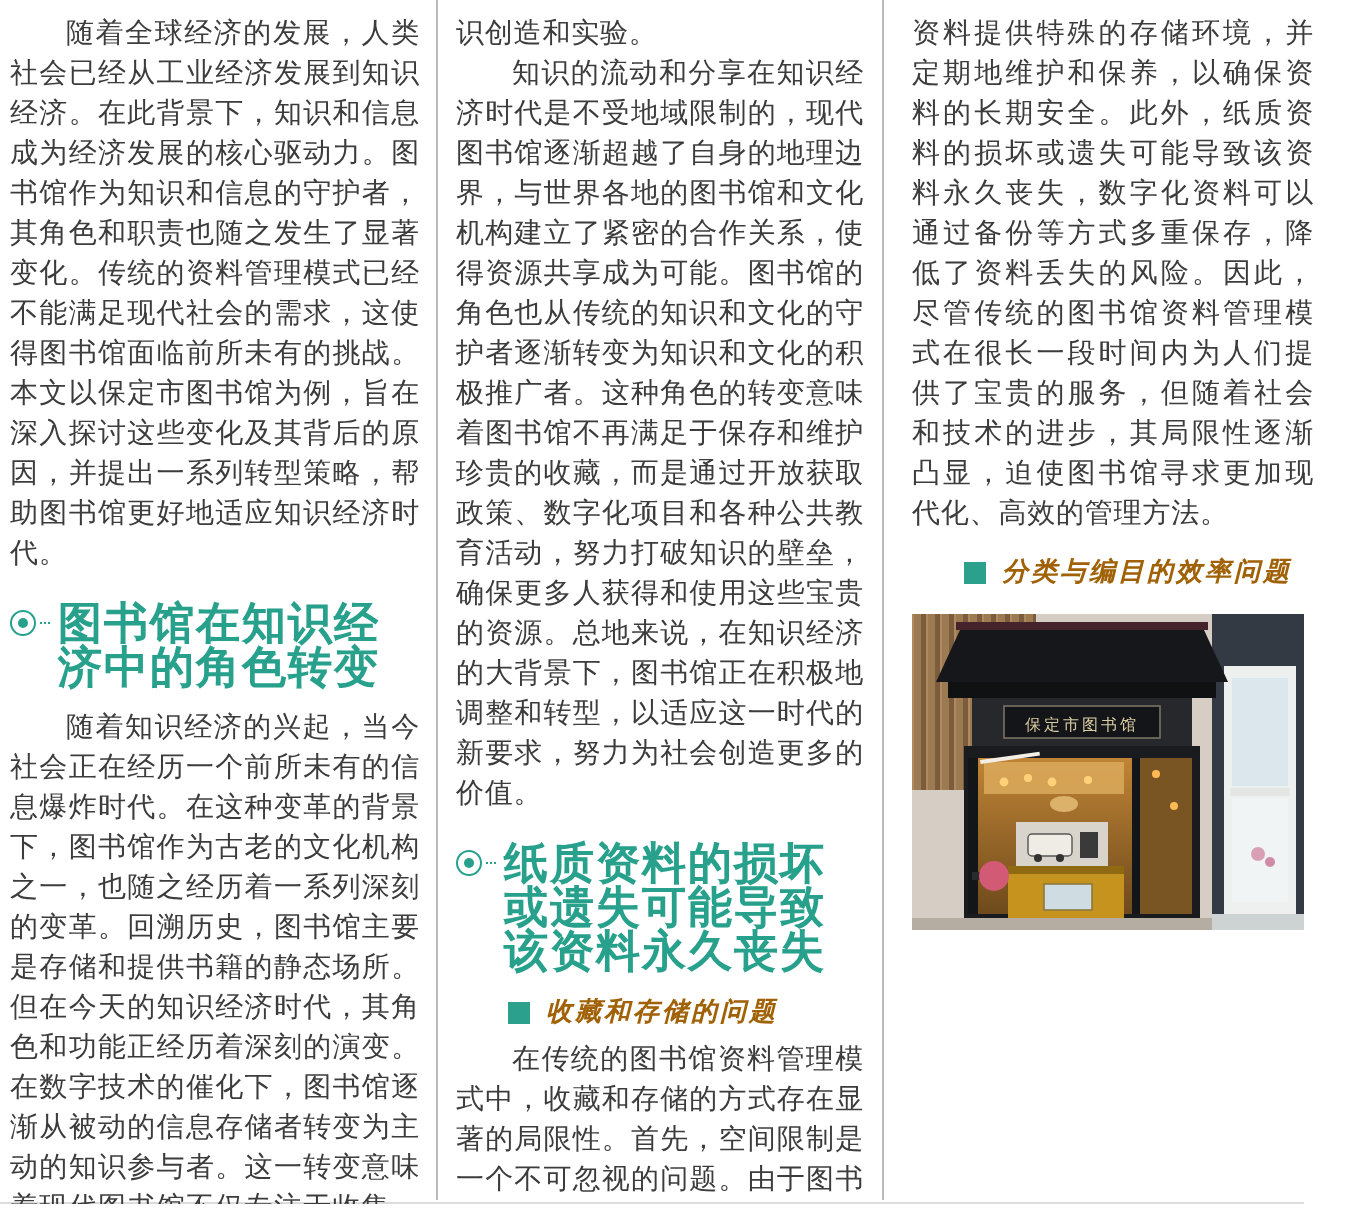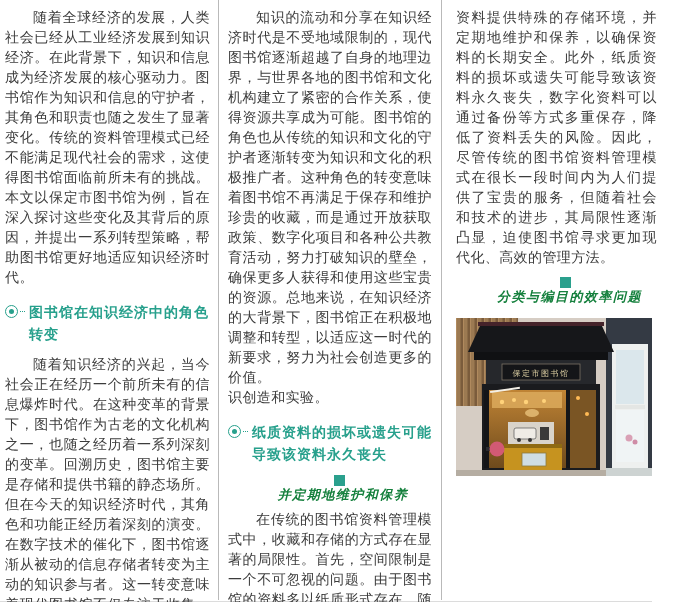--- a/index.html
+++ b/index.html
@@ -19,36 +19,36 @@
   .col3{left:456px;width:201px;}
   .divider{position:absolute;top:0;width:1px;height:600px;background:#b9b9b9;}
   .divider.d1{left:218px;}
   .divider.d2{left:441px;}
   .page-edge{position:absolute;left:0;top:601px;width:652px;height:1px;background:#dcdcdc;}
   p.body-p{margin:0;text-indent:2em;}
   p.body-p.cont{text-indent:0;}
   .section-heading{
     display:flex;align-items:flex-start;
     margin:13px 0 10px 0;
-    color:#27a08c;font-weight:bold;font-size:14px;line-height:22px;
+    color:#27a08c;font-weight:bold;font-size:22px;line-height:22px;
     letter-spacing:1px;text-align:left;
     font-family:"Liberation Sans","DejaVu Sans",sans-serif;
   }
   .h-icon{
     width:11px;height:11px;border:1.6px solid #27a08c;border-radius:50%;
     display:inline-flex;align-items:center;justify-content:center;
     flex:0 0 auto;margin-top:4px;
   }
   .h-icon::after{content:"";width:5px;height:5px;background:#27a08c;border-radius:50%;}
   .h-dots{width:5px;border-top:1.6px dotted #27a08c;margin:10px 4px 0 2px;flex:0 0 auto;}
   .sub-heading{
     display:flex;align-items:center;
     margin:9px 0 6px 0;padding-left:26px;
-    color:#15803d;font-size:13px;line-height:18px;font-style:italic;
-    letter-spacing:1.5px;font-weight:bold;text-align:left;flex-direction:column;
+    color:#a16207;font-size:13px;line-height:18px;font-style:italic;
+    letter-spacing:1.5px;font-weight:bold;text-align:left;
   }
   .s-square{width:11px;height:11px;background:#2aa08d;flex:0 0 auto;margin-right:8px;}
   .photo-wrap{margin-top:12px;width:196px;height:158px;overflow:hidden;}
   svg{display:block;}
 </style>
 </head>
 <body>
 
 <div class="page">
 
@@ -60,30 +60,30 @@
     <p class="body-p">随着全球经济的发展，人类社会已经从工业经济发展到知识经济。在此背景下，知识和信息成为经济发展的核心驱动力。图书馆作为知识和信息的守护者，其角色和职责也随之发生了显著变化。传统的资料管理模式已经不能满足现代社会的需求，这使得图书馆面临前所未有的挑战。本文以保定市图书馆为例，旨在深入探讨这些变化及其背后的原因，并提出一系列转型策略，帮助图书馆更好地适应知识经济时代。</p>
     <div class="section-heading">
       <span class="h-icon"></span>
       <span class="h-dots"></span>
       <span>图书馆在知识经济中的角色转变</span>
     </div>
     <p class="body-p">随着知识经济的兴起，当今社会正在经历一个前所未有的信息爆炸时代。在这种变革的背景下，图书馆作为古老的文化机构之一，也随之经历着一系列深刻的变革。回溯历史，图书馆主要是存储和提供书籍的静态场所。但在今天的知识经济时代，其角色和功能正经历着深刻的演变。在数字技术的催化下，图书馆逐渐从被动的信息存储者转变为主动的知识参与者。这一转变意味着现代图书馆不仅专注于收集、分类和存储书籍，更涉及电子资源的收集、组织研讨会、工作坊、讲座等活动，为公众提供丰富的学习</p>
   </div>
 
   <div class="col col2">
+    <p class="body-p cont">识创造和实验。</p>
     <p class="body-p">知识的流动和分享在知识经济时代是不受地域限制的，现代图书馆逐渐超越了自身的地理边界，与世界各地的图书馆和文化机构建立了紧密的合作关系，使得资源共享成为可能。图书馆的角色也从传统的知识和文化的守护者逐渐转变为知识和文化的积极推广者。这种角色的转变意味着图书馆不再满足于保存和维护珍贵的收藏，而是通过开放获取政策、数字化项目和各种公共教育活动，努力打破知识的壁垒，确保更多人获得和使用这些宝贵的资源。总地来说，在知识经济的大背景下，图书馆正在积极地调整和转型，以适应这一时代的新要求，努力为社会创造更多的价值。</p>
-    <p class="body-p cont">识创造和实验。</p>
     <div class="section-heading">
       <span class="h-icon"></span>
       <span class="h-dots"></span>
       <span>纸质资料的损坏或遗失可能导致该资料永久丧失</span>
     </div>
     <div class="sub-heading">
       <span class="s-square"></span>
-      <span>并定期地维护和保养</span>
+      <span>收藏和存储的问题</span>
     </div>
     <p class="body-p">在传统的图书馆资料管理模式中，收藏和存储的方式存在显著的局限性。首先，空间限制是一个不可忽视的问题。由于图书馆的资料多以纸质形式存在，随着馆藏数量的持续增加，图书馆经常会面临空间不足的问题。这不仅会影响图书馆收藏的材料的数量，而且可能限制公众的阅览空间，导致服务质量</p>
   </div>
 
   <div class="col col3">
     <p class="body-p cont">资料提供特殊的存储环境，并定期地维护和保养，以确保资料的长期安全。此外，纸质资料的损坏或遗失可能导致该资料永久丧失，数字化资料可以通过备份等方式多重保存，降低了资料丢失的风险。因此，尽管传统的图书馆资料管理模式在很长一段时间内为人们提供了宝贵的服务，但随着社会和技术的进步，其局限性逐渐凸显，迫使图书馆寻求更加现代化、高效的管理方法。</p>
     <div class="sub-heading">
       <span class="s-square"></span>
       <span>分类与编目的效率问题</span>
     </div>

